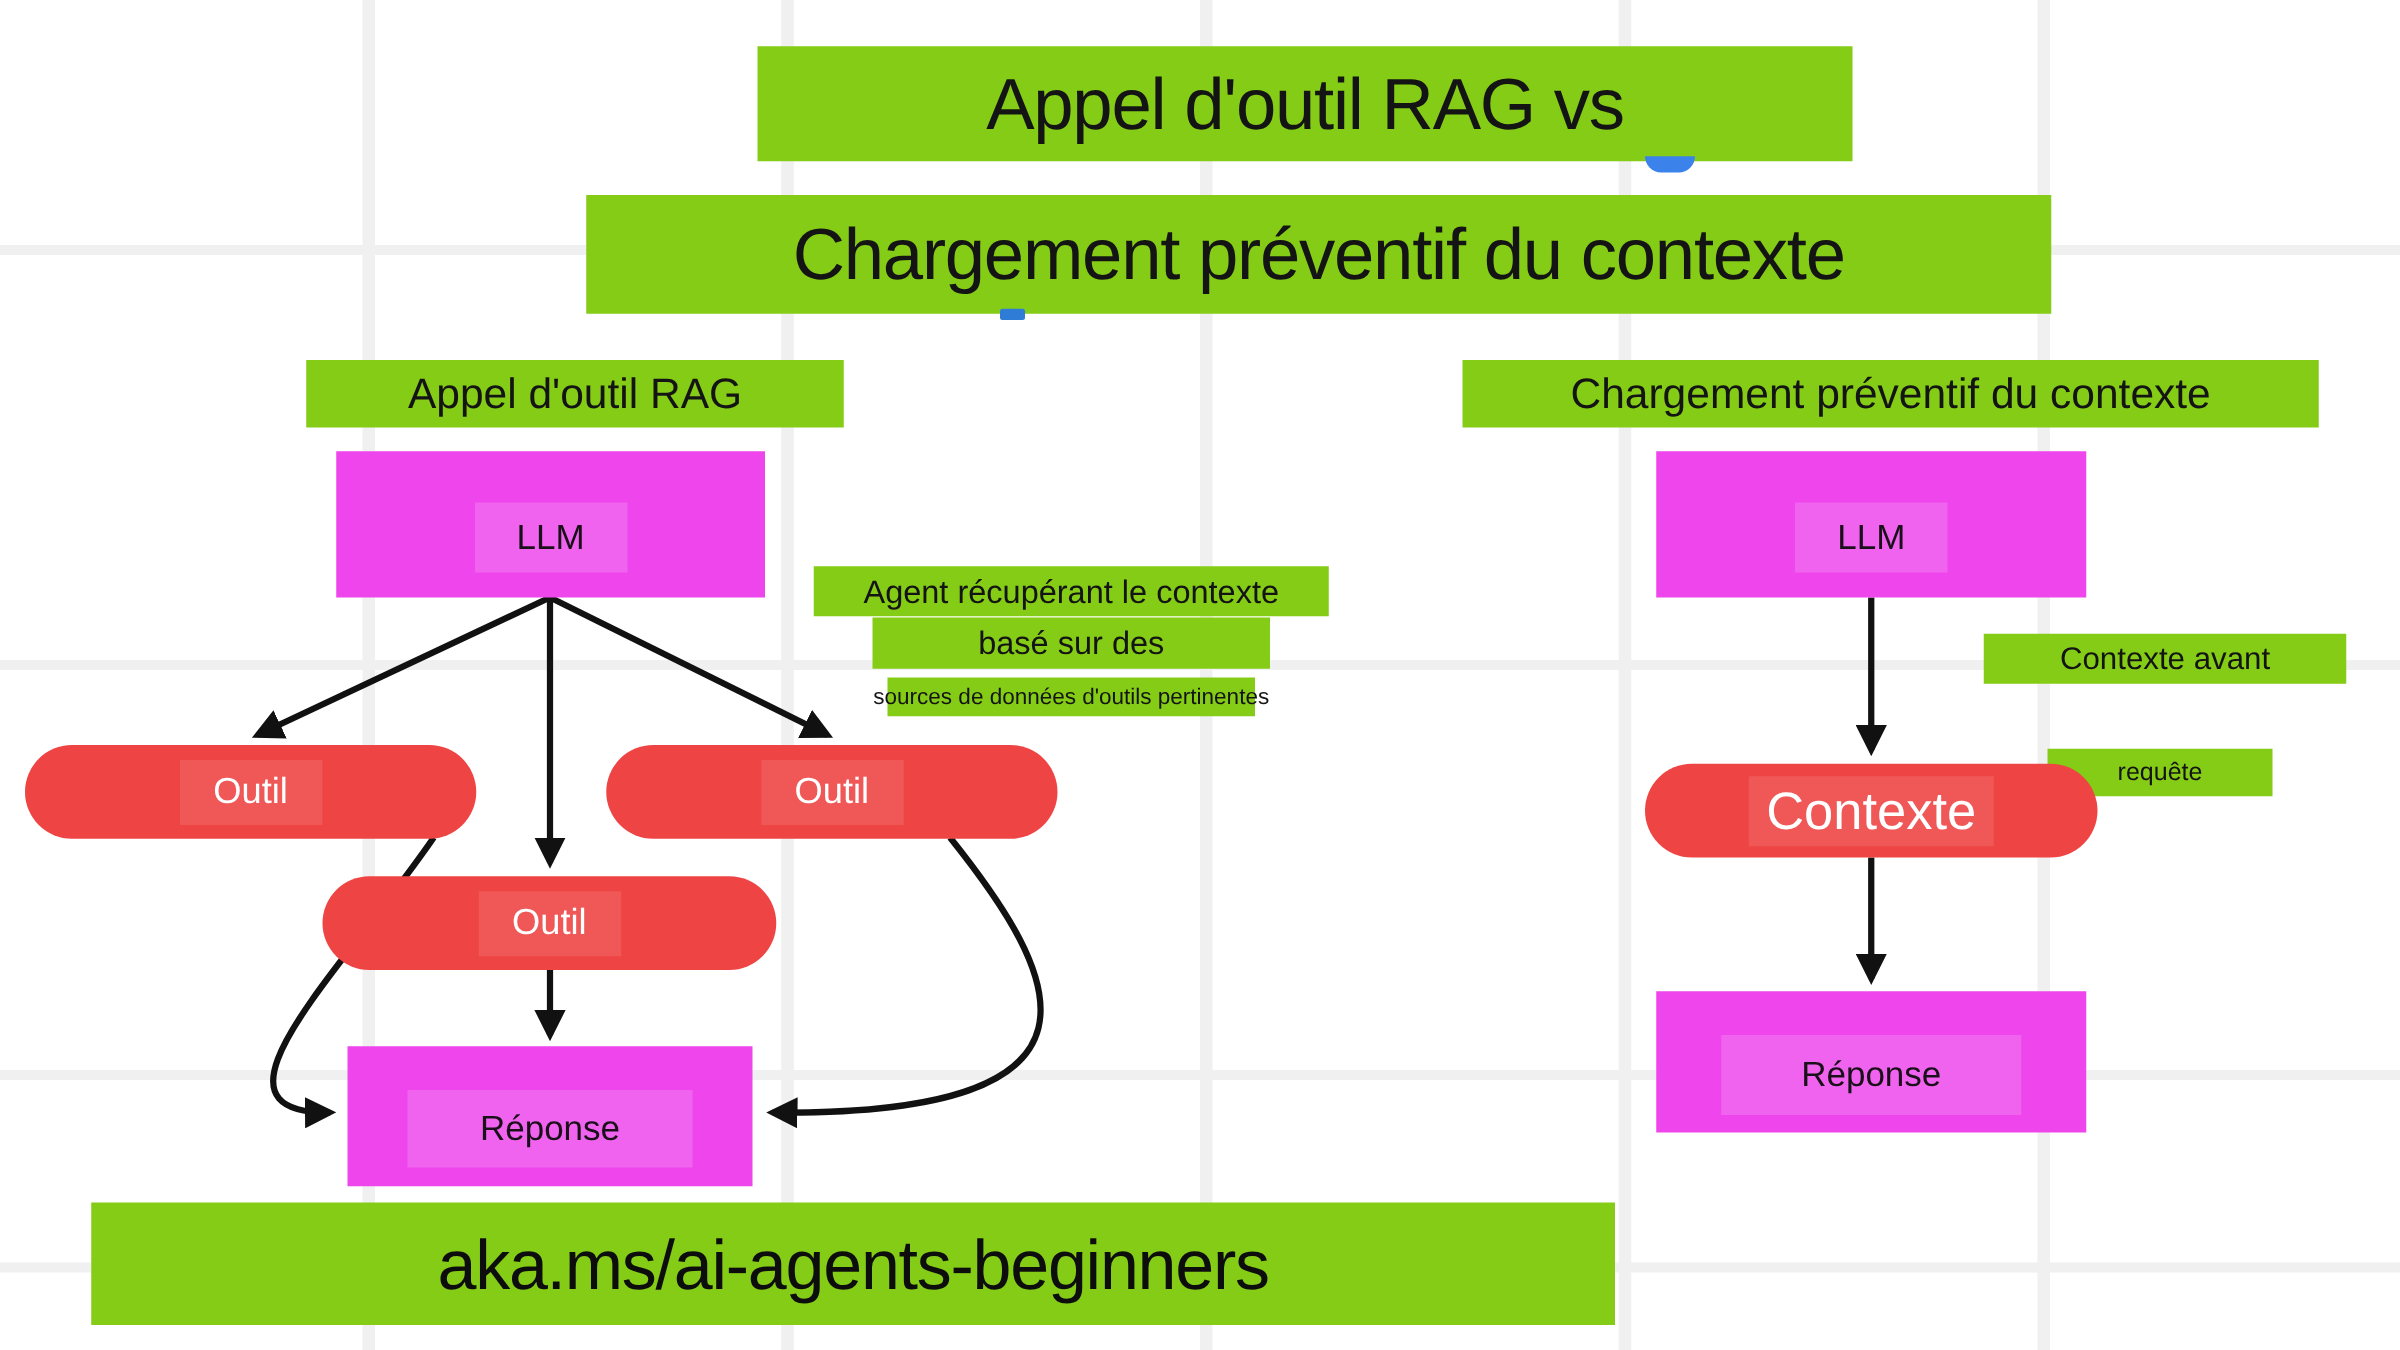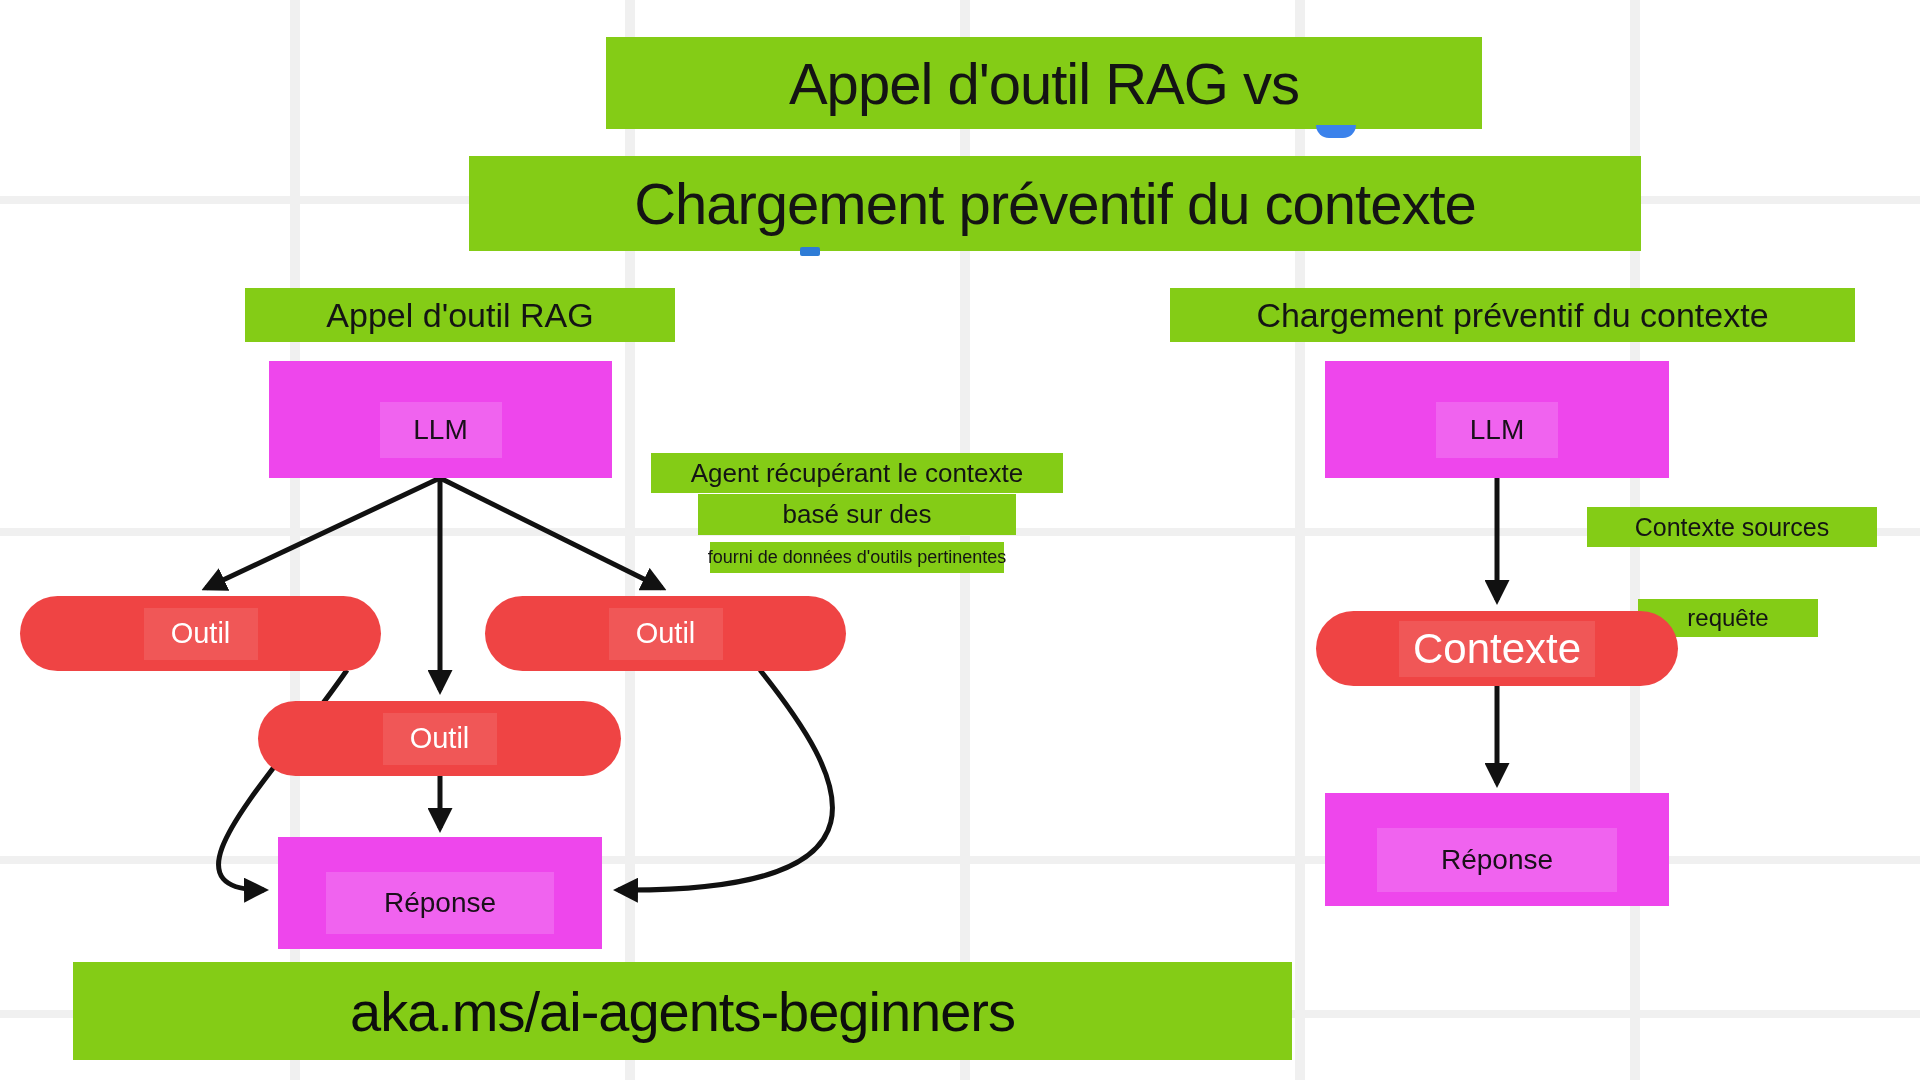--- a/index.html
+++ b/index.html
@@ -31,21 +31,21 @@
                background:rgba(255,255,255,0.16);}
   .magenta .inner-label{color:#191019;font-size:28px;margin-top:20px;}
   .blue .inner-label{color:#ffffff;font-size:29px;background:rgba(255,255,255,0.10);}
   .response-label{font-size:34px;}
 
   
   .ann1{font-size:26px;font-weight:500;}
   .ann2{font-size:26px;}
   .ann3{font-size:18px;}
   .rann{font-size:25px;}
-  .rann3{font-size:24px;}
+  .rann3{font-size:20px;}
 
   
   .accent-arc{position:absolute;z-index:4;border-radius:0 0 20px 20px;}
   .accent-dash{position:absolute;z-index:4;border-radius:2px;}
 </style>
 </head>
 <body>
 
 <div class="canvas">
 
@@ -94,41 +94,41 @@
   <div class="plate" style="left:1170px;top:288px;width:685px;height:54px;">
     <span class="subtitle-text">Chargement préventif du contexte</span>
   </div>
 
   <div class="node magenta" style="left:269px;top:361px;width:343px;height:117px;">
     <span class="inner-label" style="width:122px;height:56px;">LLM</span>
   </div>
 
   <div class="plate ann2" style="left:698px;top:494px;width:318px;height:41px;">basé sur des</div>
   <div class="plate ann1" style="left:651px;top:453px;width:412px;height:40px;">Agent récupérant le contexte</div>
-  <div class="plate ann3" style="left:710px;top:542px;width:294px;height:31px;">fourni de données d'outils pertinentes</div>
+  <div class="plate ann3" style="left:710px;top:542px;width:294px;height:31px;">sources de données d'outils pertinentes</div>
 
   <div class="node blue" style="left:20px;top:596px;width:361px;height:75px;">
     <span class="inner-label" style="width:114px;height:52px;">Outil</span>
   </div>
   <div class="node blue" style="left:485px;top:596px;width:361px;height:75px;">
     <span class="inner-label" style="width:114px;height:52px;">Outil</span>
   </div>
   <div class="node blue" style="left:258px;top:701px;width:363px;height:75px;">
     <span class="inner-label" style="width:114px;height:52px;">Outil</span>
   </div>
 
   <div class="node magenta" style="left:278px;top:837px;width:324px;height:112px;">
     <span class="inner-label response-label" style="width:228px;height:62px;">Réponse</span>
   </div>
 
   <div class="node magenta" style="left:1325px;top:361px;width:344px;height:117px;">
     <span class="inner-label" style="width:122px;height:56px;">LLM</span>
   </div>
 
-  <div class="plate rann" style="left:1587px;top:507px;width:290px;height:40px;">Contexte sources</div>
+  <div class="plate rann" style="left:1587px;top:507px;width:290px;height:40px;">Contexte avant</div>
   <div class="plate rann3" style="left:1638px;top:599px;width:180px;height:38px;">requête</div>
 
   <div class="node blue" style="left:1316px;top:611px;width:362px;height:75px;">
     <span class="inner-label" style="width:196px;height:56px;font-size:42px;">Contexte</span>
   </div>
 
   <div class="node magenta" style="left:1325px;top:793px;width:344px;height:113px;">
     <span class="inner-label response-label" style="width:240px;height:64px;">Réponse</span>
   </div>
 

